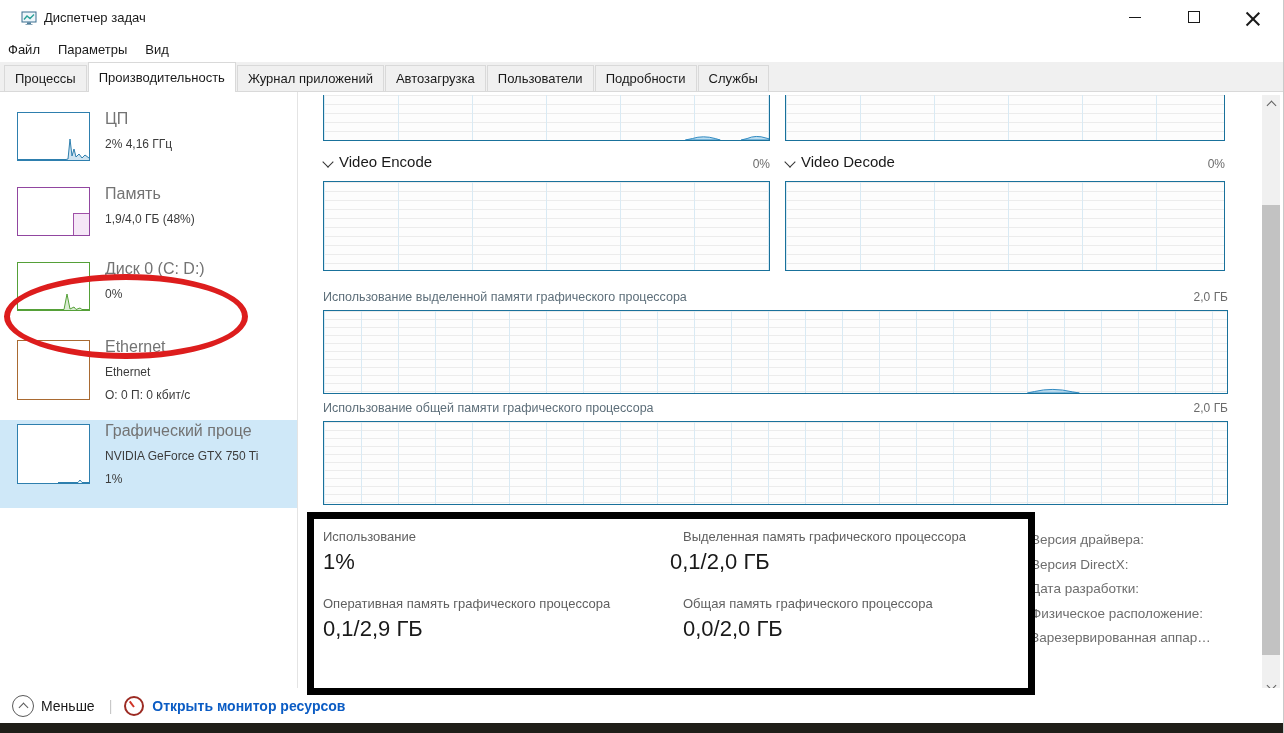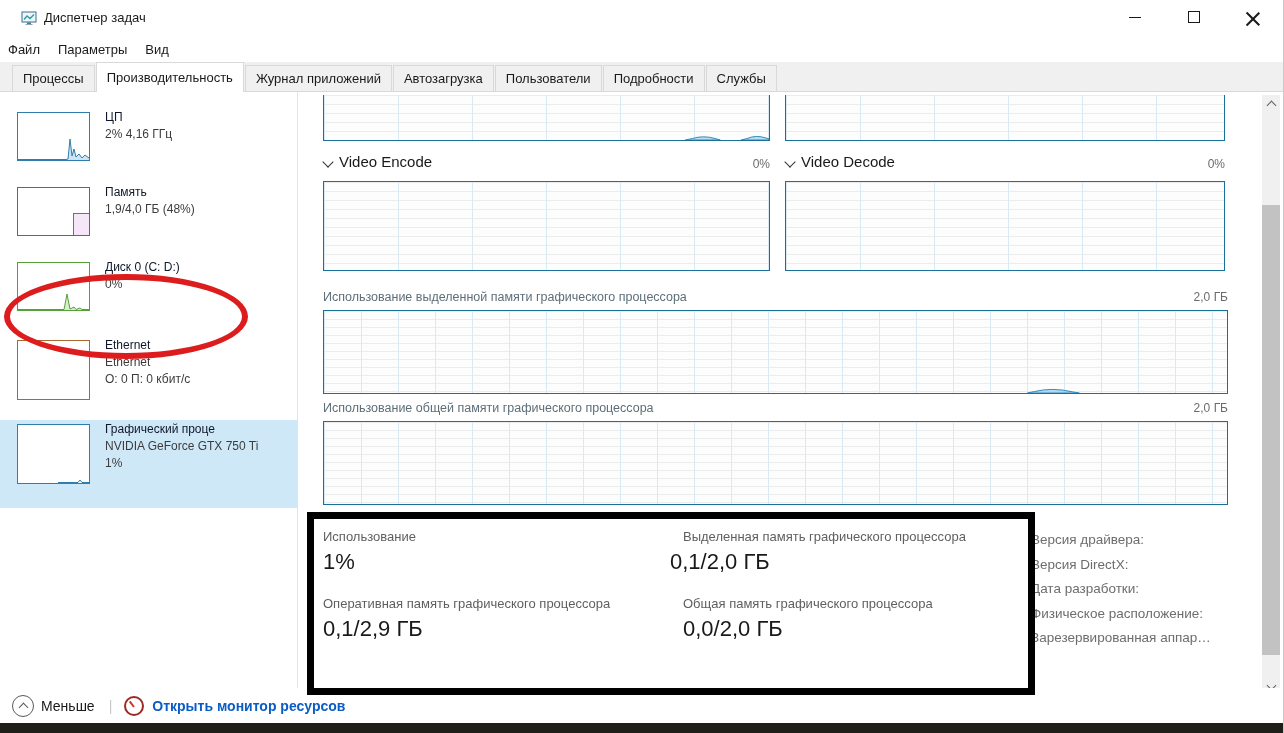--- a/index.html
+++ b/index.html
@@ -16,39 +16,39 @@
   #btn-min{left:1112px;}  #btn-max{left:1171px;}  #btn-close{left:1230px;}
   .glyph-min{width:12px;height:1px;background:#191919;}
   .glyph-max{width:10px;height:10px;border:1px solid #191919;}
   .glyph-close{position:relative;width:14px;height:14px;}
   .glyph-close i{position:absolute;left:6px;top:0;width:1.5px;height:18px;background:#191919;}
   .glyph-close i.a{transform:rotate(45deg);} .glyph-close i.b{transform:rotate(-45deg);}
   
   #menubar{position:absolute;left:0;top:36px;width:100%;height:26px;background:#fff;display:flex;column-gap:14px;padding-left:6px;box-sizing:border-box;align-items:center;}
   .menu-item{font-size:13px;color:#1a1a1a;padding:2px 2px;cursor:default;}
   
-  #tabbar{position:absolute;left:0;top:62px;width:100%;height:30px;background:#f0f0f0;border-bottom:1px solid #d9d9d9;box-sizing:border-box;display:flex;align-items:flex-end;padding-left:12px;}
+  #tabbar{position:absolute;left:0;top:62px;width:100%;height:30px;background:#f0f0f0;border-bottom:1px solid #d9d9d9;box-sizing:border-box;display:flex;align-items:flex-end;padding-left:4px;}
   .tab{height:25px;line-height:25px;padding:0 10px;font-size:13px;background:#f0f0f0;border:1px solid #d9d9d9;border-bottom:none;margin-right:1px;white-space:nowrap;color:#1a1a1a;cursor:default;}
   .tab.active{background:#fff;height:29px;line-height:29px;margin-bottom:-1px;position:relative;z-index:2;}
   
   #sidebar{position:absolute;left:0;top:92px;width:297px;height:596px;background:#fff;}
   #sidebar-sep{position:absolute;left:297px;top:92px;width:1px;height:596px;background:#e4e4e4;}
   .sb-item{position:absolute;left:0;width:297px;cursor:pointer;}
   .sb-item.selected{background:#cfe8f8;}
   #sb-cpu{top:16px;height:70px;} #sb-mem{top:91px;height:70px;} #sb-disk{top:166px;height:70px;}
   #sb-eth{top:244px;height:82px;} #sb-gpu{top:328px;height:88px;}
   .mini{position:absolute;left:17px;top:4px;width:73px;height:49px;background:#fff;box-sizing:border-box;}
   .mini svg{position:absolute;left:0;top:0;}
   .mini.cpu{border:1px solid #2e7fae;} .mini.mem{border:1px solid #9146a0;}
   .mini.disk{border:1px solid #55a038;} .mini.eth{border:1px solid #a96a32;height:60px;}
   .mini.gpu{border:1px solid #2e7fae;height:60px;}
   .mem-fill{position:absolute;right:0;bottom:0;width:15px;height:21px;background:#f5e7f7;border:1px solid #a050a8;border-right:none;border-bottom:none;}
   .sb-text{position:absolute;left:105px;top:2px;width:190px;}
-  .sb-title{font-size:12px;color:#0f172a;white-space:nowrap;overflow:hidden;}
-  .sb-sub{font-size:12px;color:#3c3c3c;margin-top:3px;white-space:nowrap;}
+  .sb-title{font-size:16px;color:#737373;white-space:nowrap;overflow:hidden;}
+  .sb-sub{font-size:12px;color:#3c3c3c;margin-top:9px;white-space:nowrap;}
   
   .graph{position:absolute;background-color:#fdfdfd;border:1px solid #19719b;box-sizing:border-box;
     background-image:
       repeating-linear-gradient(to right,#d9eaf4 0 1px,transparent 1px 37px),
       repeating-linear-gradient(to bottom,#ececec 0 1px,transparent 1px 8px);}
   .graph.coarse{background-image:
       repeating-linear-gradient(to right,#d9eaf4 0 1px,transparent 1px 74px),
       repeating-linear-gradient(to bottom,#ececec 0 1px,transparent 1px 9px);}
   .graph svg{position:absolute;left:0;top:0;width:100%;height:100%;}
   #g-top-left{left:323px;top:95px;width:447px;height:46px;border-top:none;}

